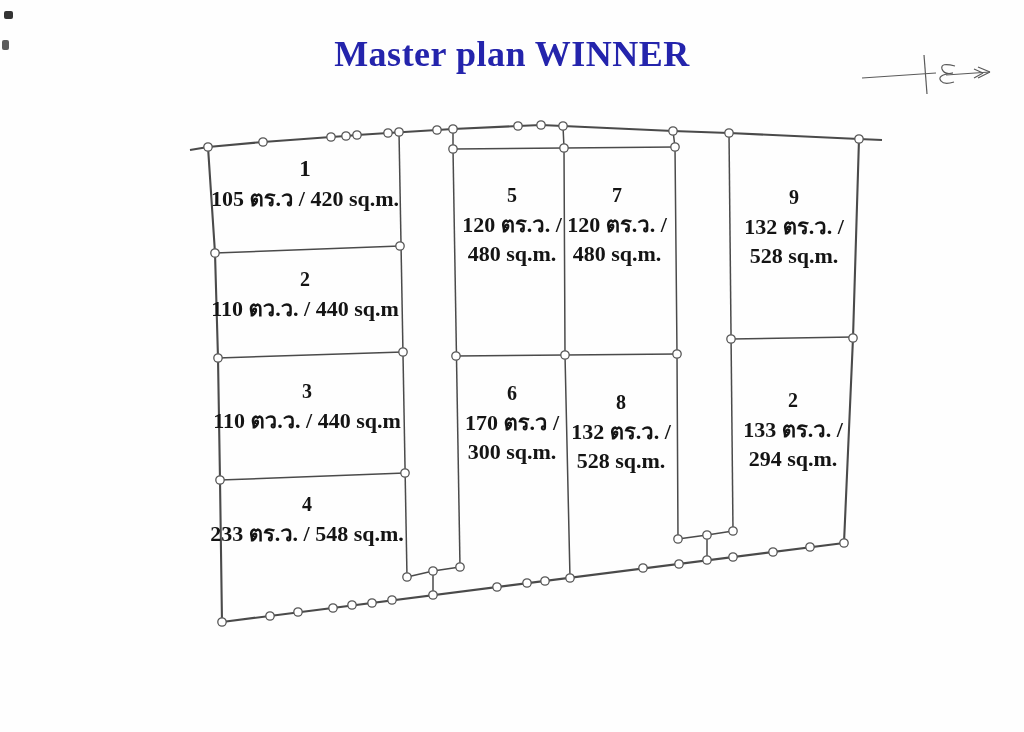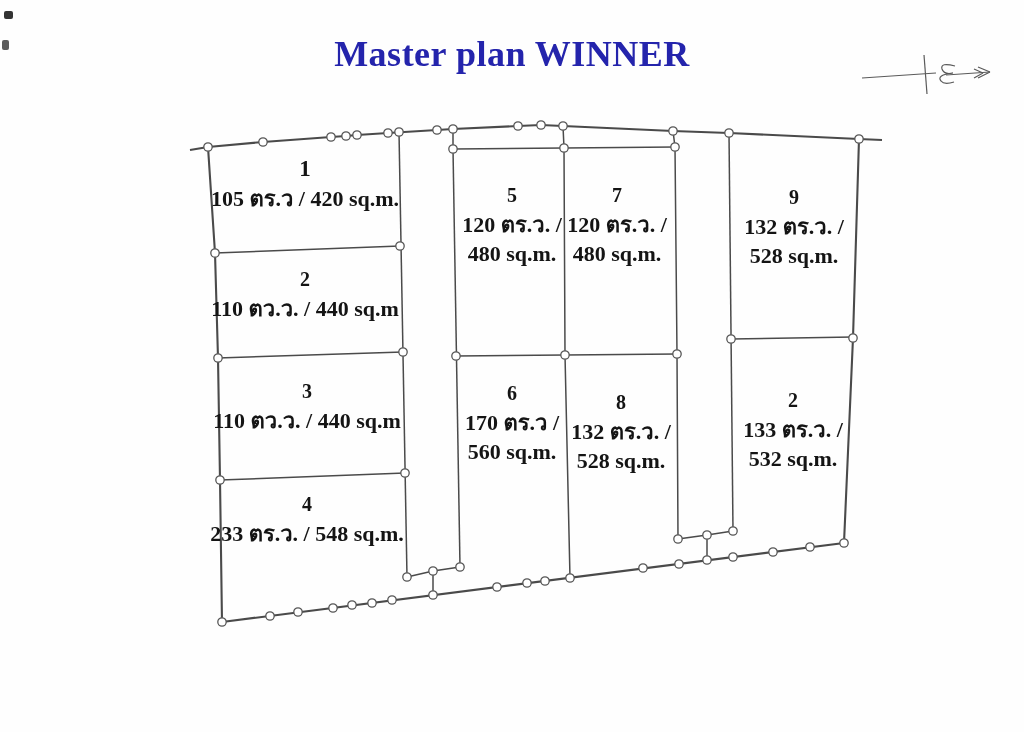--- a/index.html
+++ b/index.html
@@ -183,26 +183,26 @@
 
 <div class="plot-label" style="left:794px;top:186px">
   <span class="plot-no">9</span>
   <span class="plot-area">132 ตร.ว. /</span>
   <span class="plot-area">528 sq.m.</span>
 </div>
 
 <div class="plot-label" style="left:512px;top:382px">
   <span class="plot-no">6</span>
   <span class="plot-area">170 ตร.ว /</span>
-  <span class="plot-area">560 sq.m.</span>
+  <span class="plot-area">300 sq.m.</span>
 </div>
 
 <div class="plot-label" style="left:621px;top:391px">
   <span class="plot-no">8</span>
   <span class="plot-area">132 ตร.ว. /</span>
   <span class="plot-area">528 sq.m.</span>
 </div>
 
 <div class="plot-label" style="left:793px;top:389px">
   <span class="plot-no">2</span>
   <span class="plot-area">133 ตร.ว. /</span>
-  <span class="plot-area">532 sq.m.</span>
+  <span class="plot-area">294 sq.m.</span>
 </div>
 
 </body></html>

